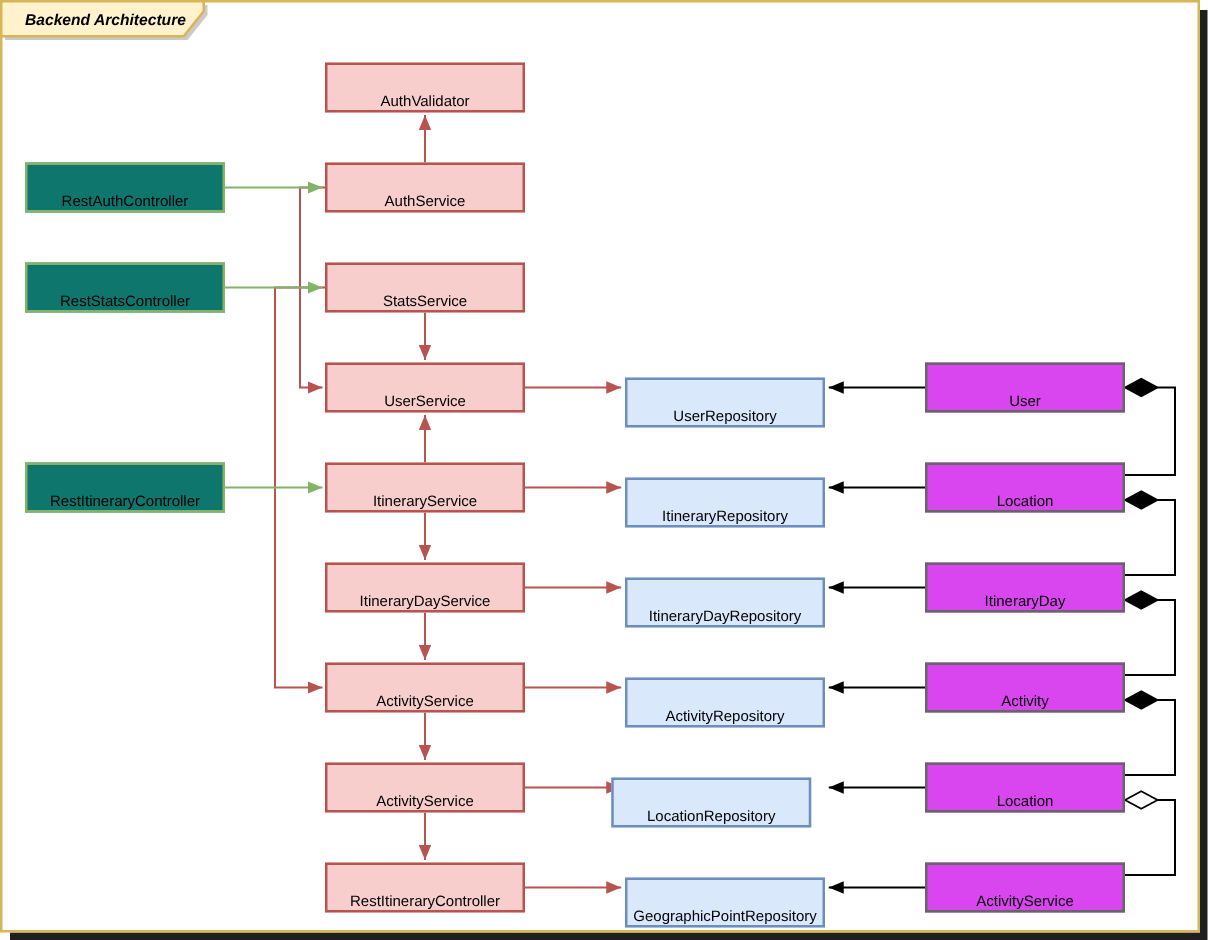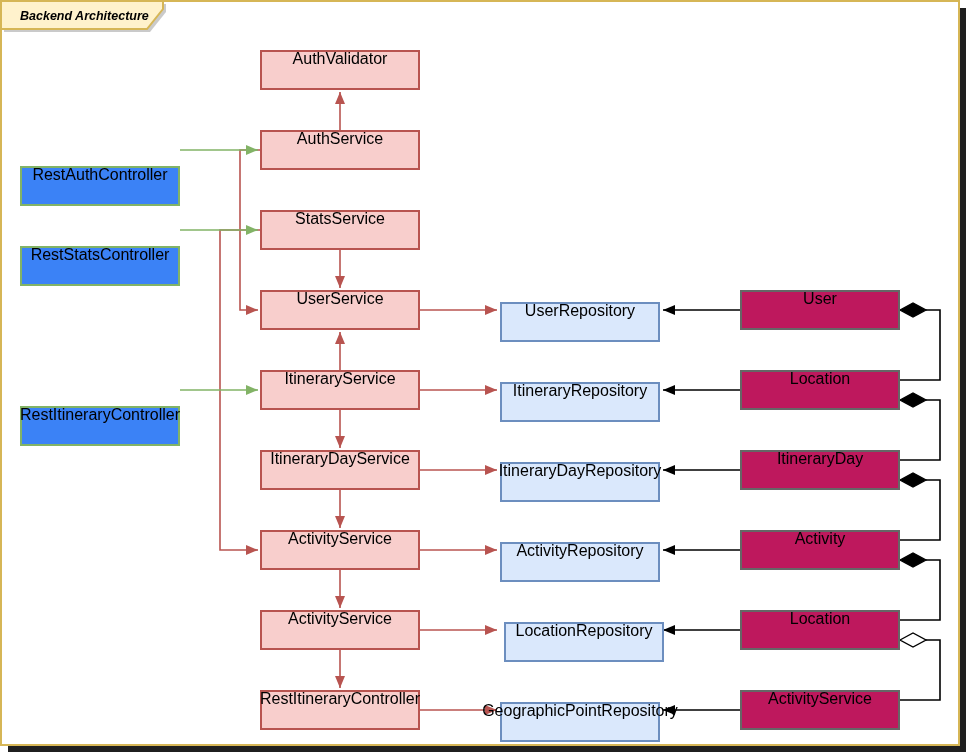--- a/index.html
+++ b/index.html
@@ -9,28 +9,28 @@
   }
   .frame{
     position:absolute;left:0;top:0;width:960px;height:746px;
     box-sizing:border-box;border:2px solid #d6b656;background:#ffffff;
     box-shadow:7px 7px 0 -1px rgba(0,0,0,0.88);
     z-index:1;
   }
   svg.layer{position:absolute;left:0;top:0;z-index:2;}
   .node{
     position:absolute;z-index:3;width:160px;height:40px;box-sizing:border-box;
-    display:flex;align-items:flex-start;justify-content:center;
-    font-size:16px;line-height:14px;color:#000;text-align:center;
+    display:flex;align-items:flex-end;justify-content:center;
+    font-size:12px;line-height:14px;color:#000;text-align:center;
     border:2px solid;white-space:nowrap;
   }
-  .controller{background:#3b82f6;border-color:#82b366;margin-top:36px;}
+  .controller{background:#0f766e;border-color:#82b366;}
   .service{background:#f8cecc;border-color:#b85450;}
   .repository{background:#dae8fc;border-color:#6c8ebf;margin-top:12px;}
-  .entity{background:#be185d;border-color:#666666;}
+  .entity{background:#d946ef;border-color:#666666;}
   .tab-title{font-weight:bold;font-style:italic;font-size:12.5px;fill:#000;}
 </style>
 </head>
 <body>
 
 <div class="frame"></div>
 
 <svg class="layer" width="968" height="752" viewBox="0 0 968 752">
   <defs>
     <marker id="ag" markerUnits="userSpaceOnUse" markerWidth="13" markerHeight="10" refX="12" refY="5" orient="auto">
@@ -141,21 +141,21 @@
 </div>
 <div class="node repository" style="left:500px;top:370px">
   <span>ItineraryRepository</span>
 </div>
 <div class="node repository" style="left:500px;top:450px">
   <span>ItineraryDayRepository</span>
 </div>
 <div class="node repository" style="left:500px;top:530px">
   <span>ActivityRepository</span>
 </div>
-<div class="node repository" style="left:504px;top:610px">
+<div class="node repository" style="left:489px;top:610px">
   <span>LocationRepository</span>
 </div>
 <div class="node repository" style="left:500px;top:690px">
   <span>GeographicPointRepository</span>
 </div>
 
 <div class="node entity" style="left:740px;top:290px">
   <span>User</span>
 </div>
 <div class="node entity" style="left:740px;top:370px">

